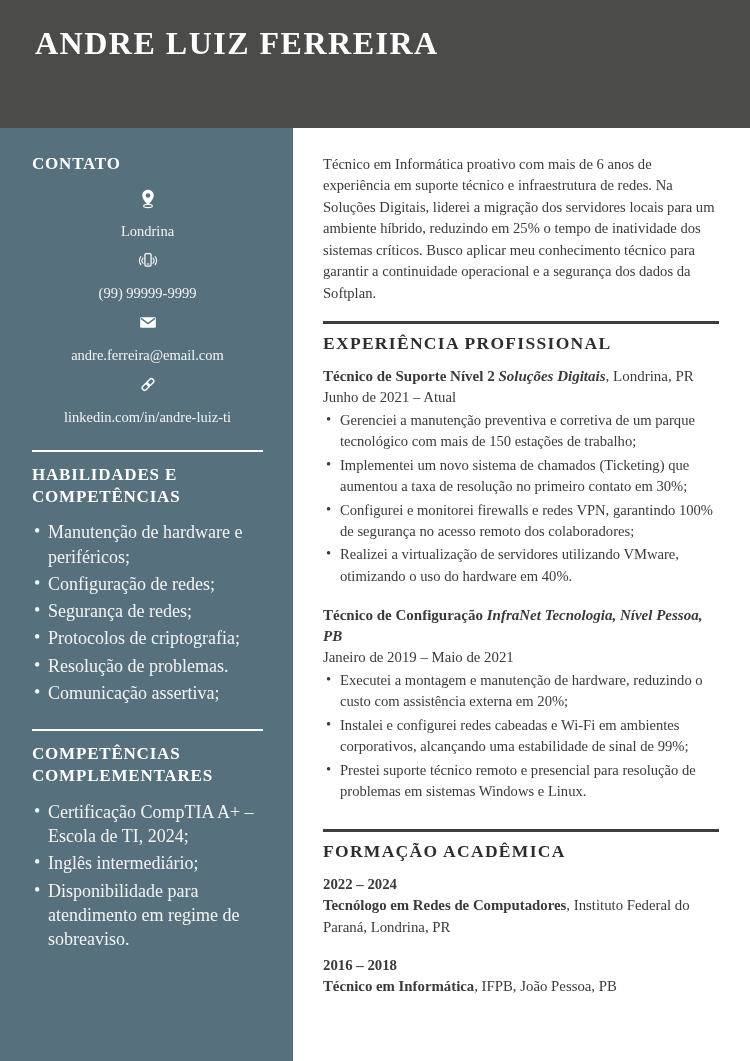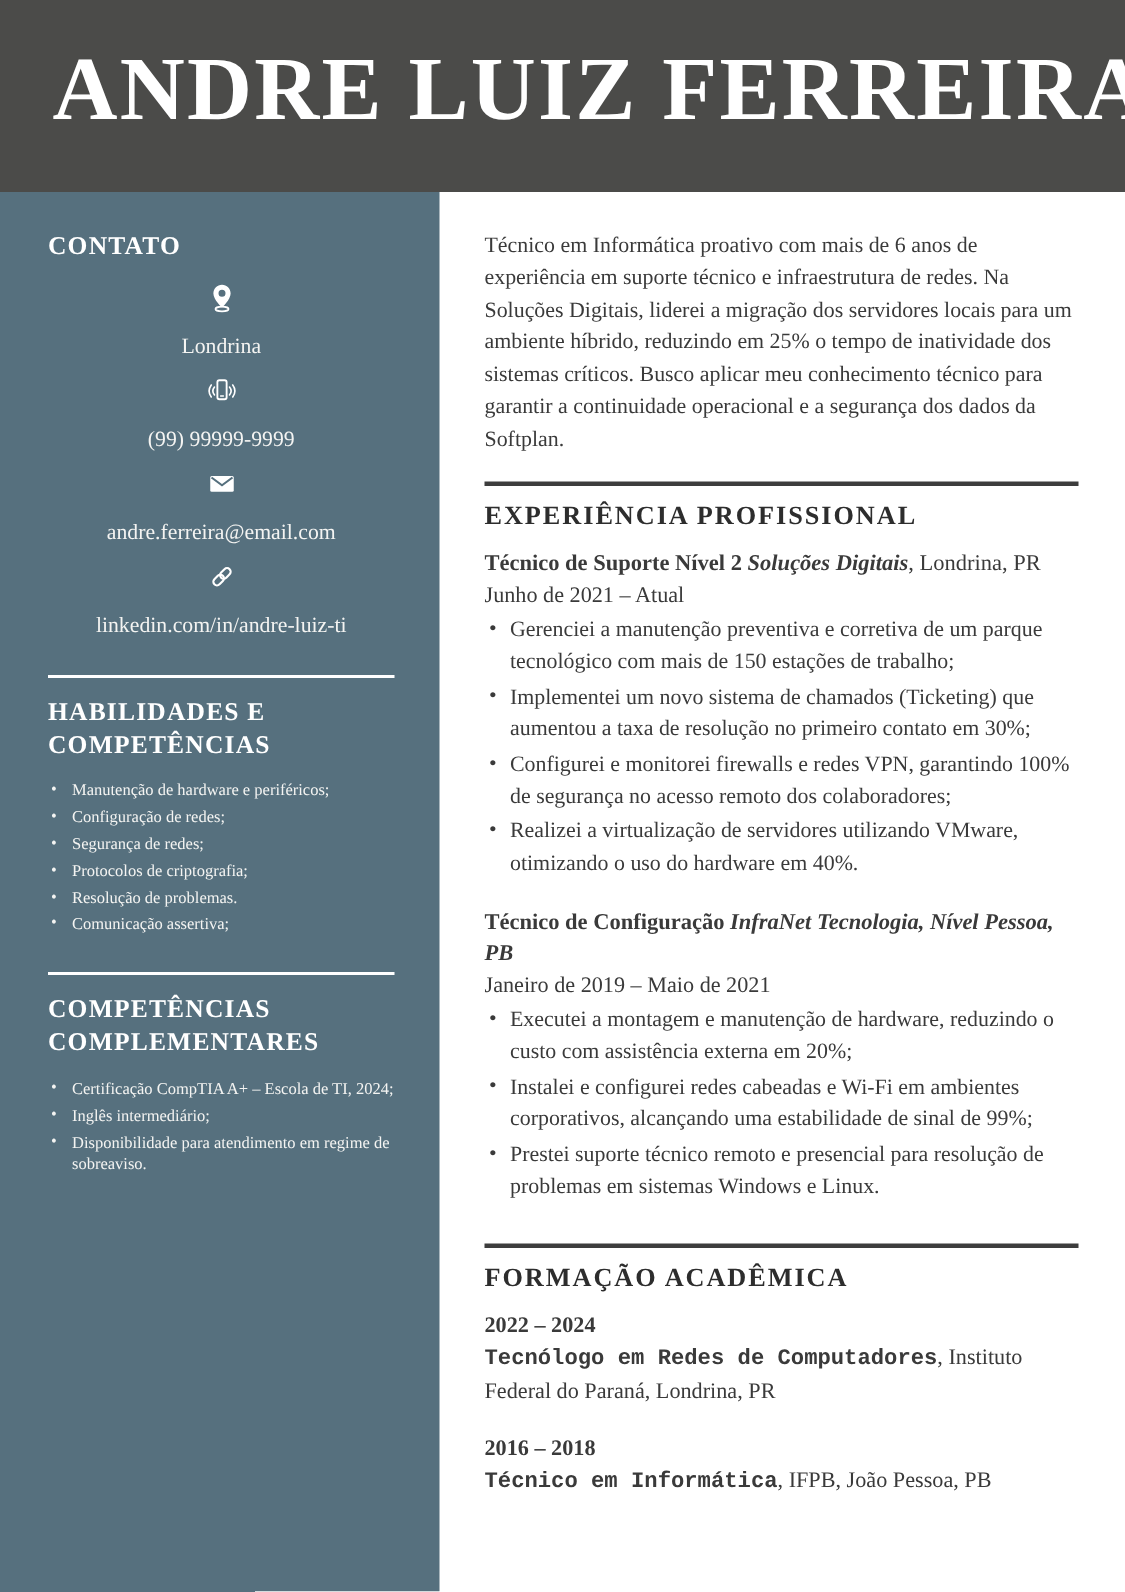--- a/index.html
+++ b/index.html
@@ -18,21 +18,21 @@
   }
   
   .header {
     height: 128px;
     background: #4B4B49;
     color: #ffffff;
     padding: 25px 0 0 35px;
     flex: 0 0 auto;
   }
   .page-title {
-    font-size: 60px;
+    font-size: 32px;
     font-weight: bold;
     letter-spacing: 1.5px;
     line-height: 1.15;
     white-space: nowrap;
   }
   
   .cols { display: flex; flex: 1 1 auto; min-height: 0; border-radius: 11px; }
   .sidebar {
     width: 293px;
     flex: 0 0 293px;
@@ -74,21 +74,21 @@
   .icon svg { width: 20px; height: 21px; display: block; }
   .side-rule {
     border: none;
     border-top: 2.5px solid #ffffff;
     margin: 24px 0 12px 0;
   }
   .side-list { list-style: none; }
   .side-list li {
     position: relative;
     padding-left: 16px;
-    font-size: 11px;
+    font-size: 18px;
     line-height: 1.35;
     margin-bottom: 3px;
     font-family: Liberation Serif, serif;
   }
   .side-list li::before {
     content: "\2022";
     position: absolute;
     left: 2px;
     top: -1px;
   }
@@ -126,21 +126,21 @@
   .main-bullets li::before {
     content: "\2022";
     position: absolute;
     left: 3px;
     top: -1px;
   }
   .section-education { margin-top: 26px; }
   .edu-entry + .edu-entry { margin-top: 17px; }
   .edu-period { font-size: 14.8px; font-weight: bold; line-height: 1.45; }
   .edu-line { font-size: 14.8px; line-height: 1.45; }
-  .edu-line .bold { font-weight: bold; font-family: Liberation Mono, monospace; }
+  .edu-line .bold { font-weight: bold; }
 </style>
 </head>
 <body>
 
 <div class="page">
 
   <div class="header">
     <div class="page-title">ANDRE LUIZ FERREIRA</div>
   </div>
 

